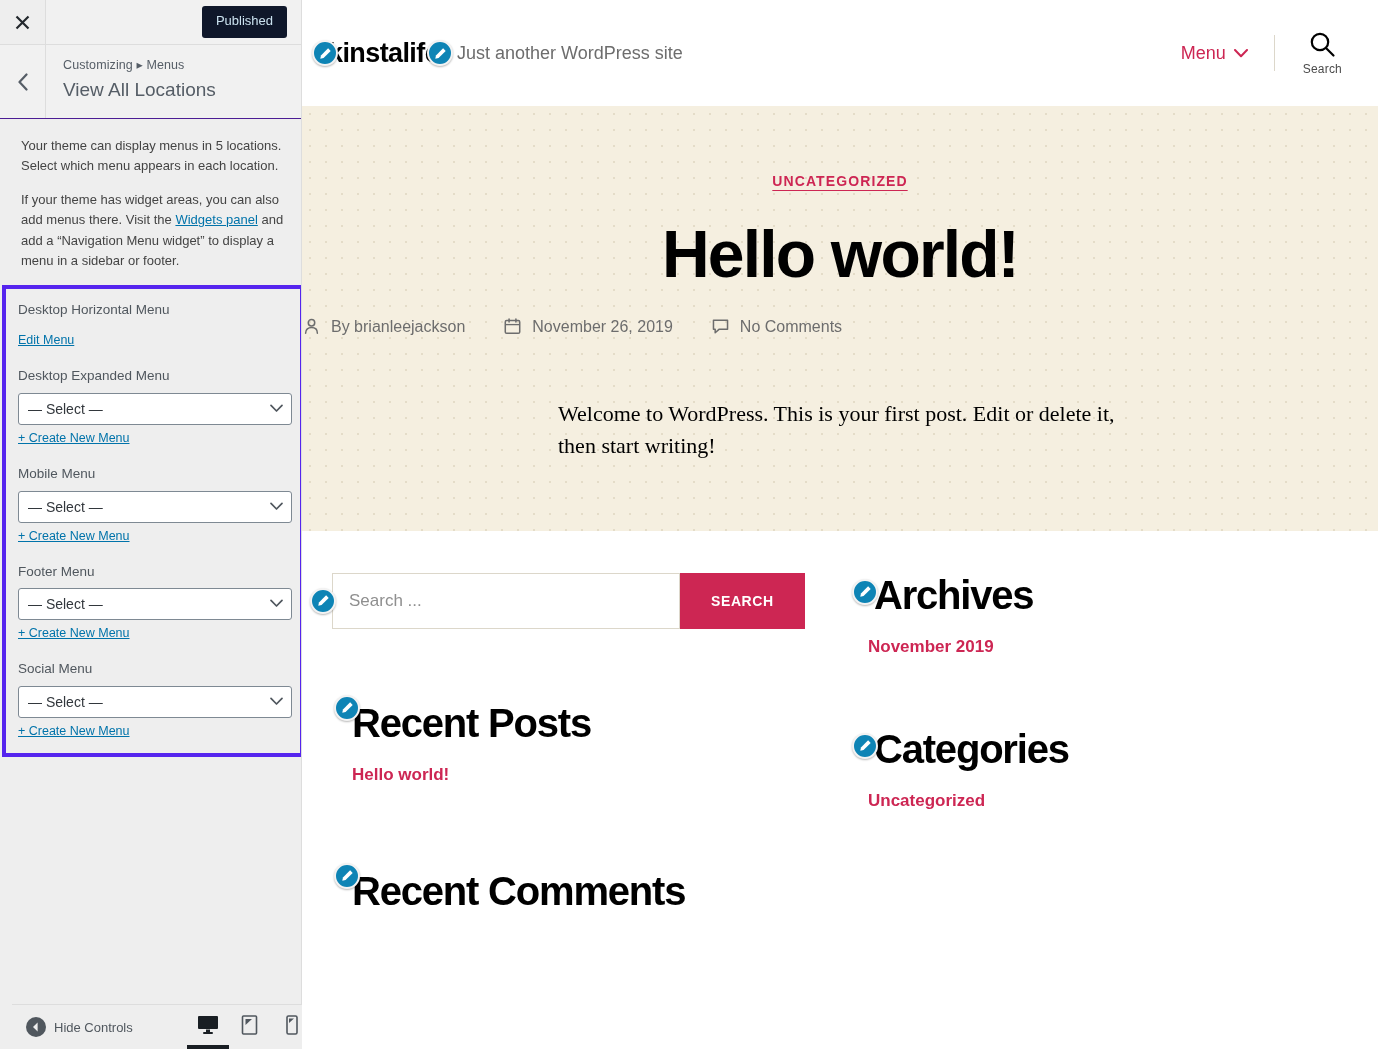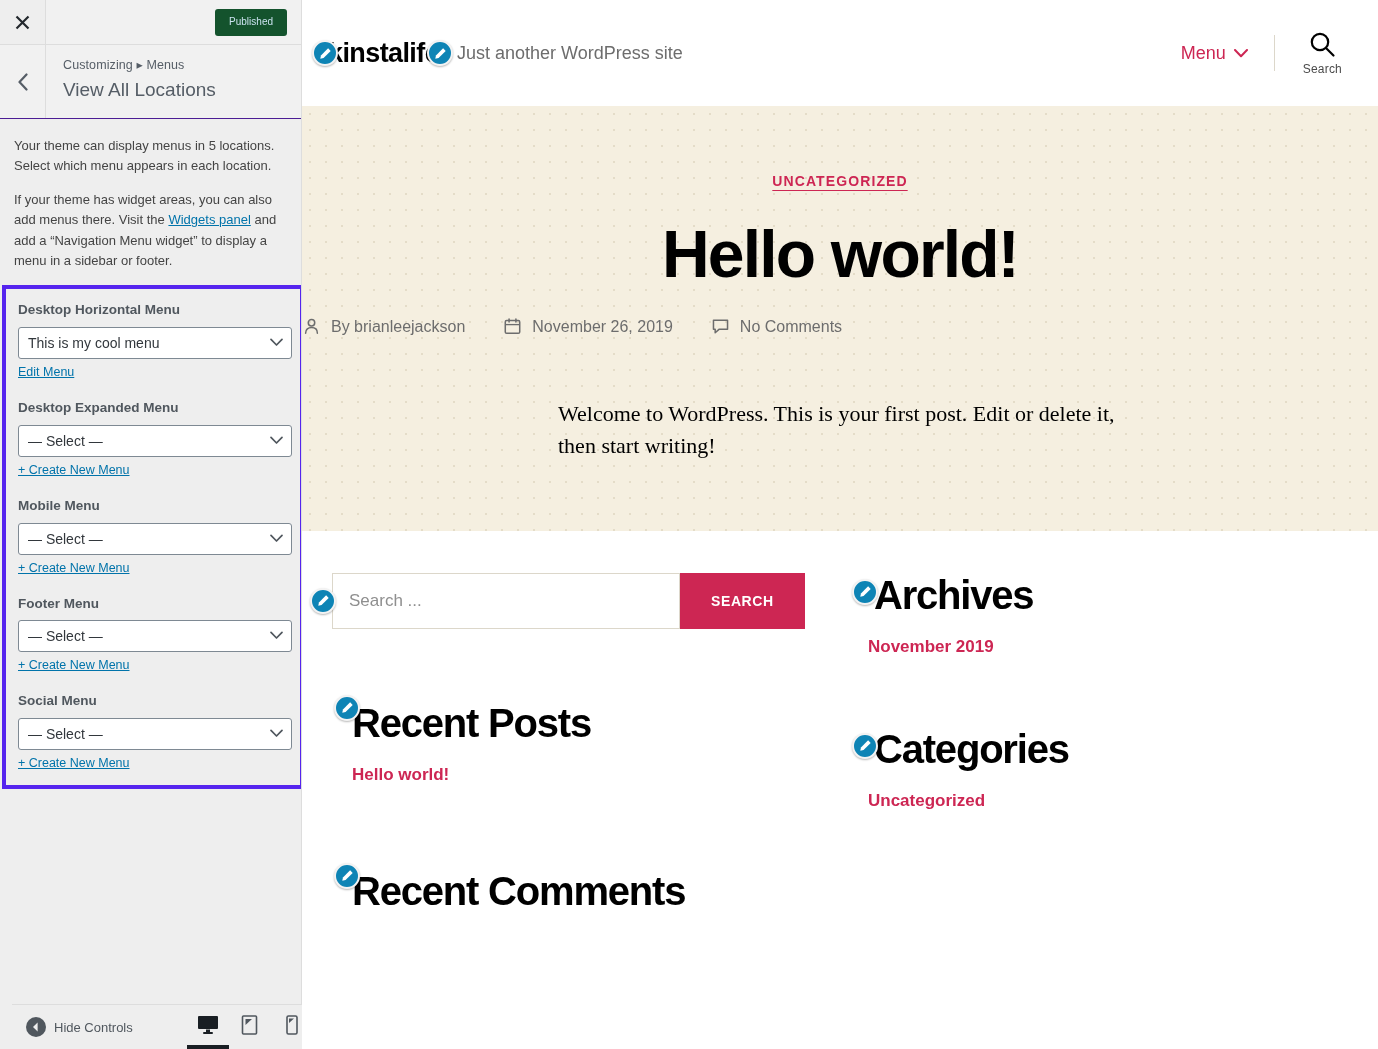--- a/index.html
+++ b/index.html
@@ -46,25 +46,25 @@
     align-items: center;
     justify-content: center;
     border-right: 1px solid #dddddd;
     background: #eeeeee;
     cursor: pointer;
   }
   .close-btn svg { display:block; }
   .topbar-spacer { flex: 1 1 auto; }
   .published-btn {
     margin-right: 14px;
-    background: #14532d;
+    background: #0f172a;
     color: #cbe2ef;
     border: none;
     border-radius: 3px;
-    font-size: 10px;
+    font-size: 13px;
     font-family: "Liberation Sans", sans-serif;
     padding: 6px 14px 7px;
     cursor: default;
     line-height: 1.4;
   }
 
   .cust-header {
     height: 74px;
     background: #f1f1f1;
     border-bottom: 1px solid #4c1d95;
@@ -102,41 +102,41 @@
   .cust-body {
     position: absolute;
     top: 120px;
     left: 0;
     right: 0;
     bottom: 45px;
     overflow: hidden;
     background: #eeeeee;
   }
   .section-desc {
-    padding: 16px 14px 0 14px;
+    padding: 16px 14px 0 21px;
     font-size: 13px;
     line-height: 1.55;
     color: #444444;
   }
   .section-desc p { margin: 0 0 14px 0; }
   .section-desc a {
     color: #0073aa;
     text-decoration: underline;
   }
 
   .locations-box {
     margin: 6px 0 0 2px;
     border: 4px solid #5524ee;
     padding: 12px 12px 14px 12px;
     width: 302px;
     box-sizing: border-box;
   }
   .loc-label {
     font-size: 13.5px;
-    font-weight: bold;
+    font-weight: normal;
     color: #50575e;
     margin-bottom: 7px;
     line-height: 1.4;
   }
   .loc-label.spaced { margin-top: 19px; }
   .select-wrap {
     position: relative;
     width: 274px;
   }
   .wp-select {
@@ -441,28 +441,20 @@
 
       <div class="section-desc">
         <p>Your theme can display menus in 5 locations. Select which menu appears in each location.</p>
         <p><span>If your theme has widget areas, you can also add menus there. Visit the </span><a href="#">Widgets panel</a><span> and add a “Navigation Menu widget” to display a menu in a sidebar or footer.</span></p>
       </div>
 
       <div class="locations-box">
 
         
         <div class="loc-label">Desktop Horizontal Menu</div>
-        <div class="select-wrap">
-          <select class="wp-select">
-            <option>This is my cool menu</option>
-          </select>
-          <svg class="chevron" width="13" height="9" viewBox="0 0 13 9">
-            <path d="M1 1.3 L6.5 7 L12 1.3" stroke="#50575e" stroke-width="1.7" fill="none" stroke-linecap="round" stroke-linejoin="round"></path>
-          </svg>
-        </div>
         <a class="sub-link">Edit Menu</a>
 
         
         <div class="loc-label spaced">Desktop Expanded Menu</div>
         <div class="select-wrap">
           <select class="wp-select">
             <option>— Select —</option>
           </select>
           <svg class="chevron" width="13" height="9" viewBox="0 0 13 9">
             <path d="M1 1.3 L6.5 7 L12 1.3" stroke="#50575e" stroke-width="1.7" fill="none" stroke-linecap="round" stroke-linejoin="round"></path>

